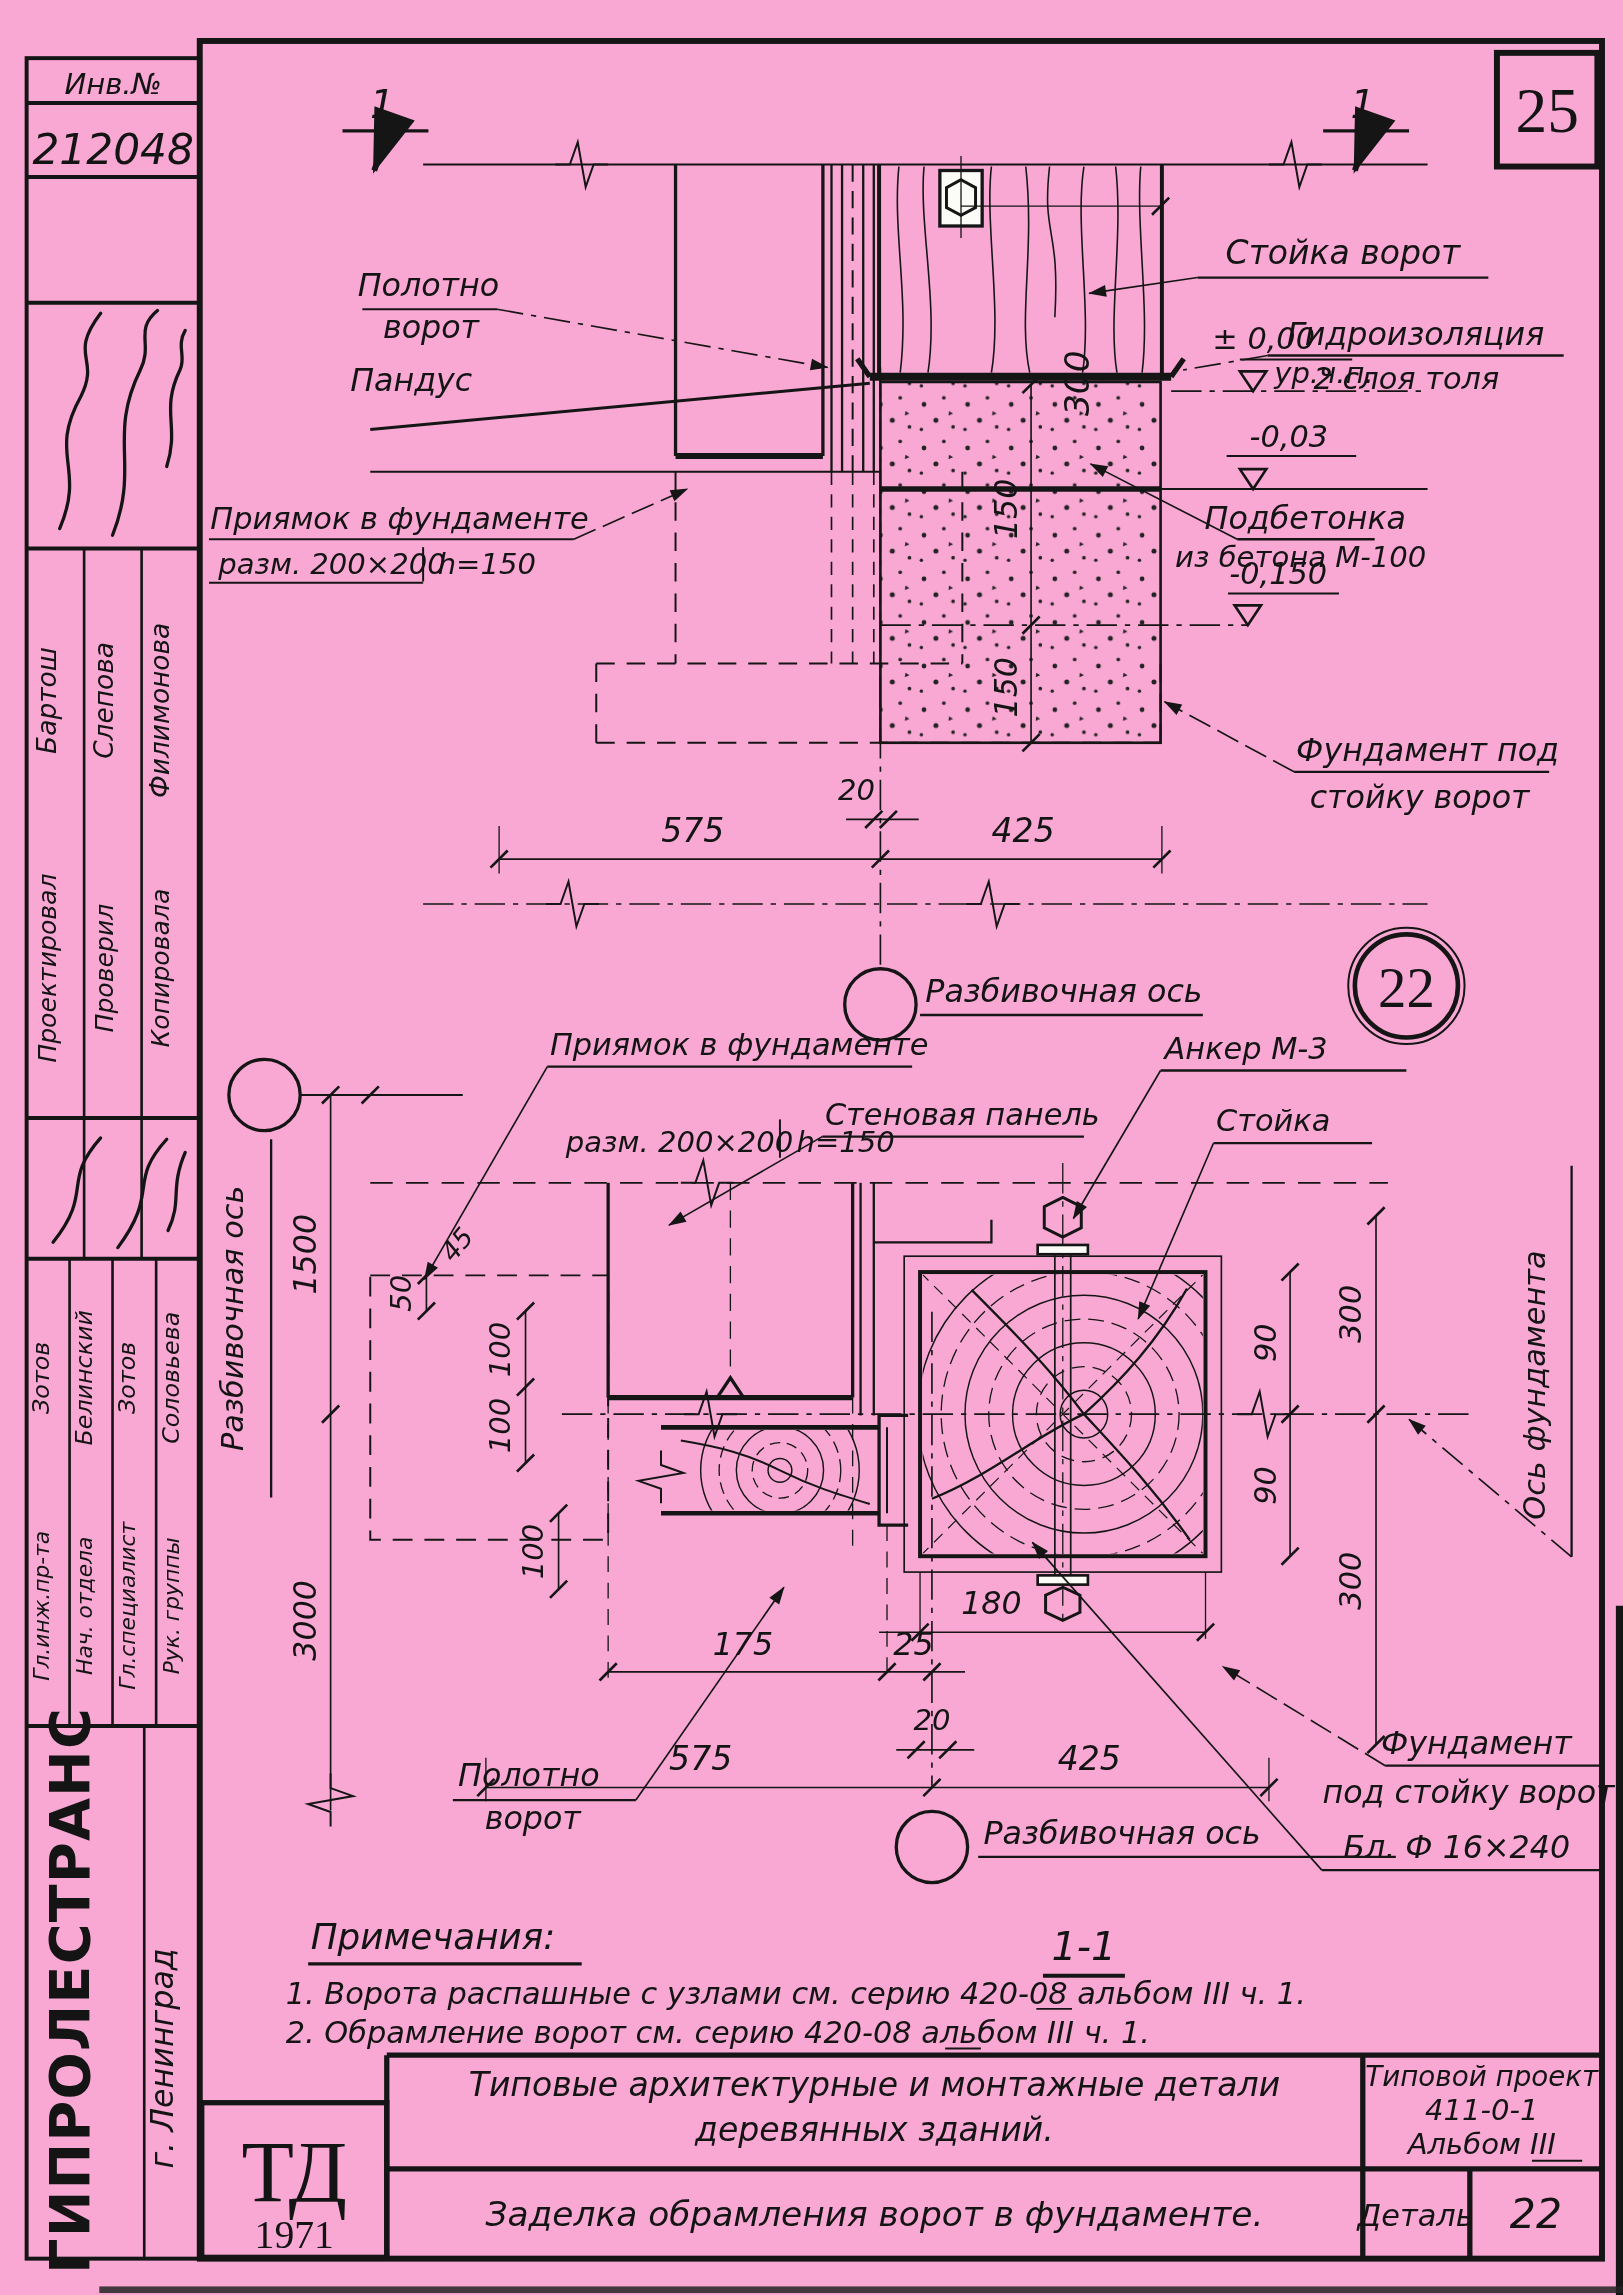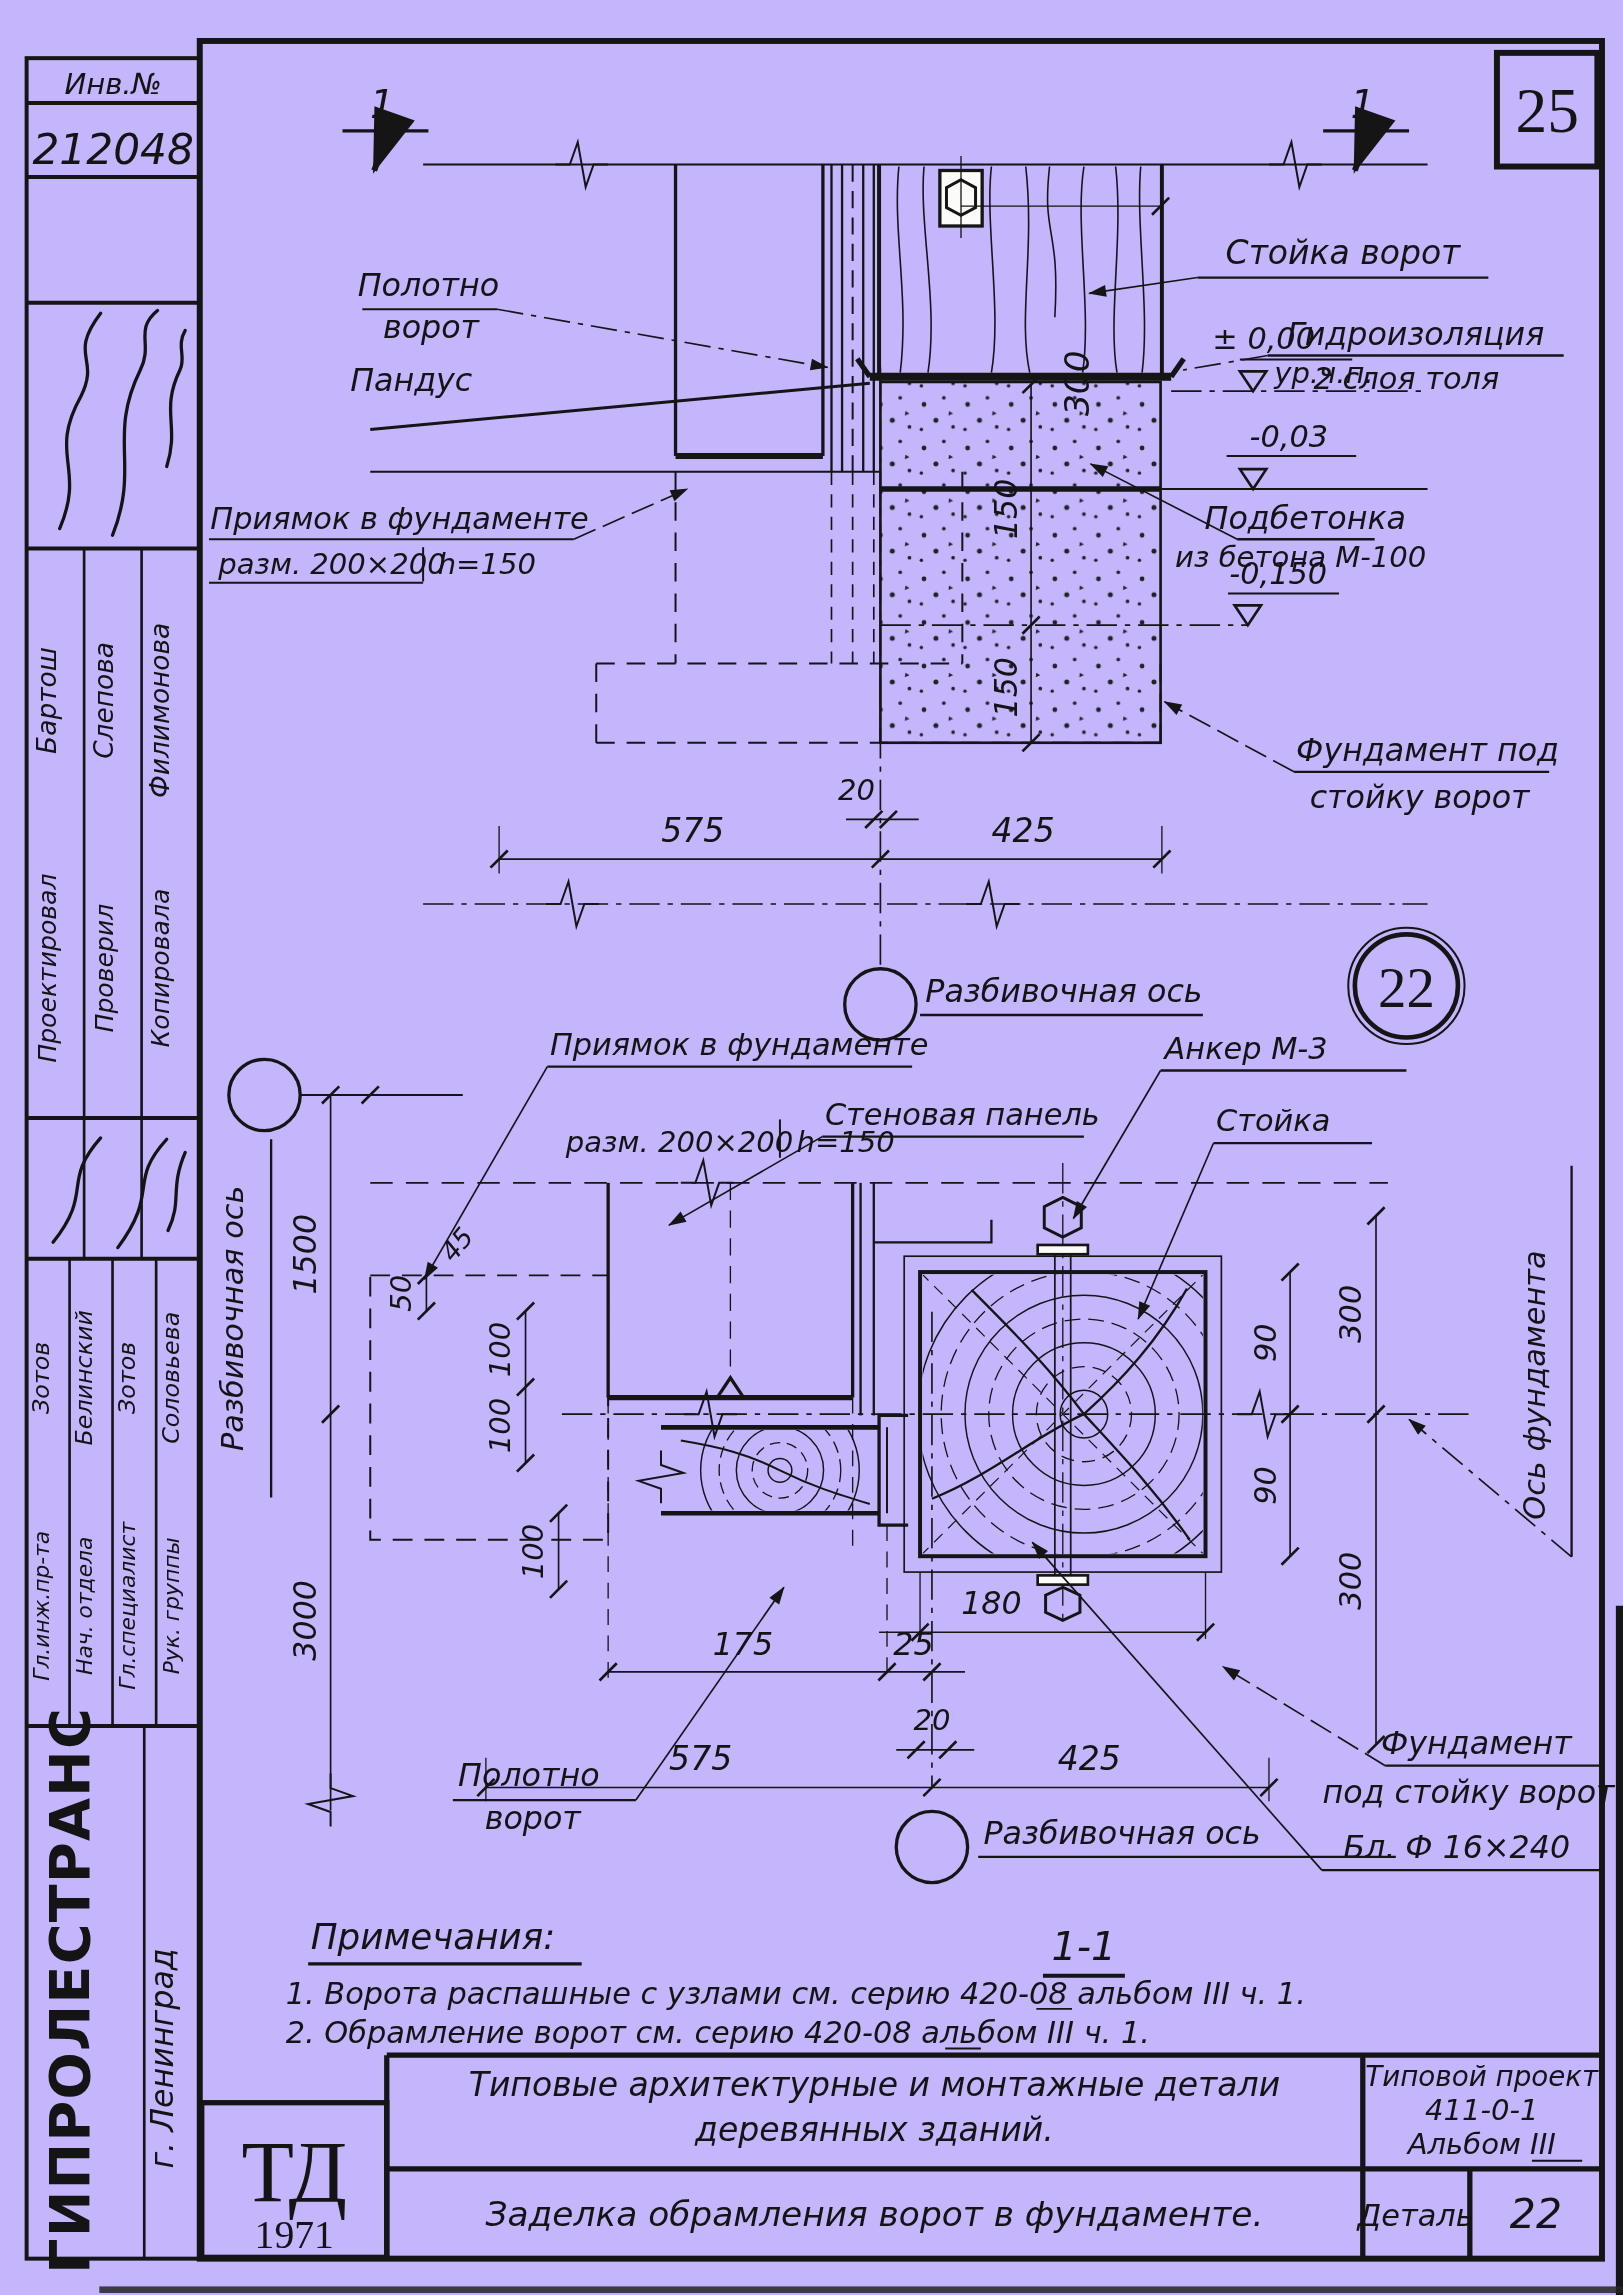--- a/index.html
+++ b/index.html
@@ -1,16 +1,16 @@
 <!DOCTYPE html>
 <html style="font-size:10.6px"><head>
 <meta charset="utf-8">
 <style>
   html,body{margin:0;padding:0;background:#888;}
-  .sheet{position:relative;width:1624px;height:2295px;background:#c4b5fd;overflow:hidden;}
+  .sheet{position:relative;width:1624px;height:2295px;background:#f9a8d4;overflow:hidden;}
   svg{position:absolute;left:0;top:0;}
   svg *{vector-effect:none;}
   .ln{stroke:#151515;fill:none;}
   .lbl{font-family:"DejaVu Sans",sans-serif;font-style:italic;fill:#141414;}
   .blk{font-family:"DejaVu Sans",sans-serif;fill:#141414;}
   .ser{font-family:"Liberation Serif",serif;fill:#141414;}
 </style>
 </head>
 <body>
 

